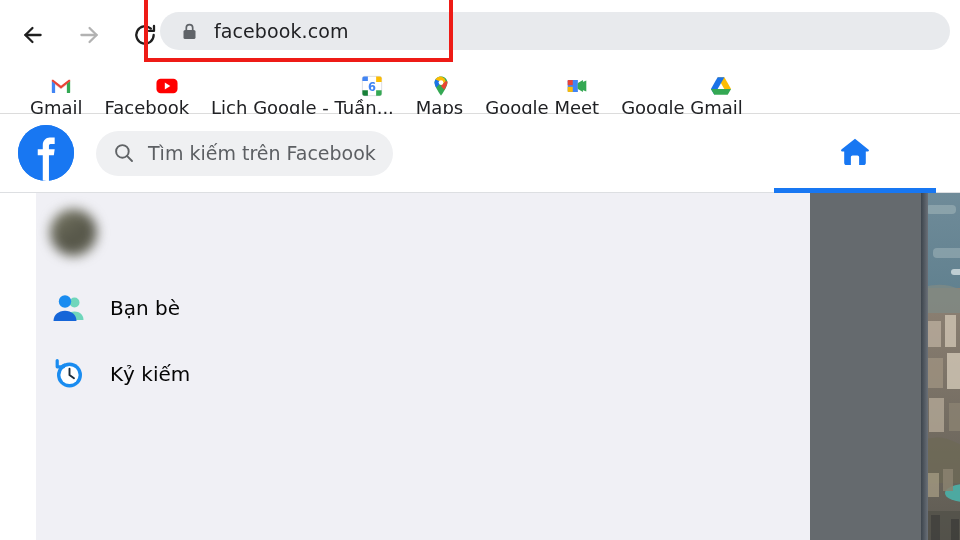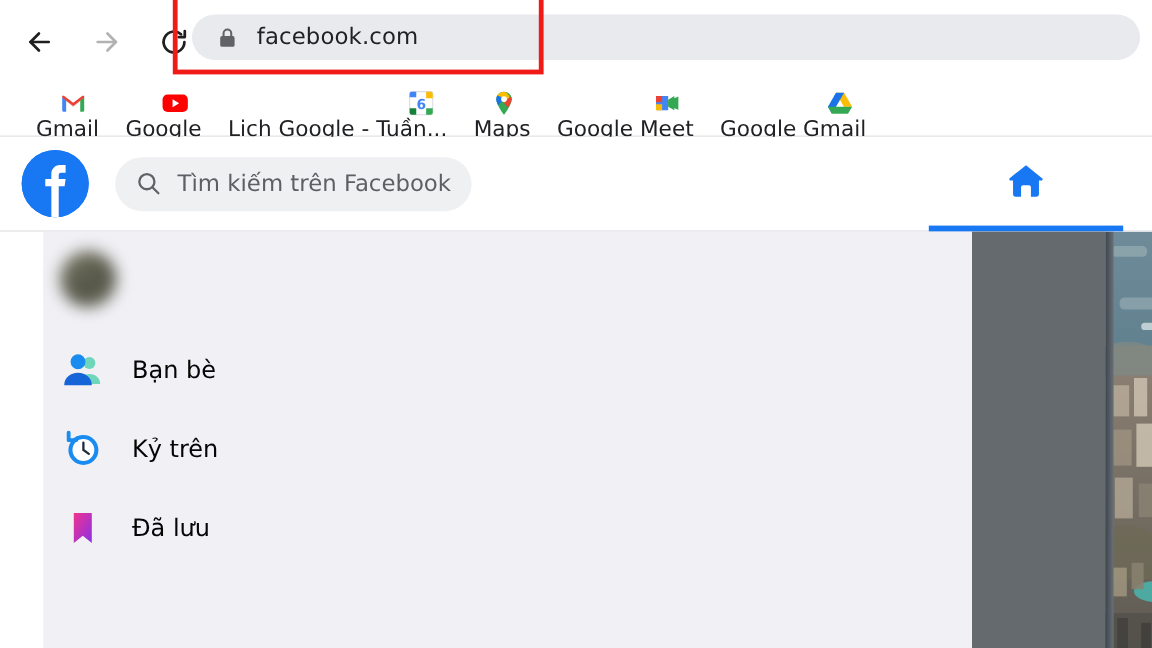--- a/index.html
+++ b/index.html
@@ -213,21 +213,21 @@
         <span class="bm-label">Gmail</span>
       </div>
 
       <div class="bm">
         <span class="bm-ico">
           <svg width="22" height="22" viewBox="0 0 24 18">
             <rect x="0.5" y="1" width="23" height="16" rx="4.6" fill="#ff0000"></rect>
             <path d="M9.6 5.3 15.6 9l-6 3.7z" fill="#ffffff"></path>
           </svg>
         </span>
-        <span class="bm-label">Google</span>
+        <span class="bm-label">Facebook</span>
       </div>
 
       <div class="bm">
         <span class="bm-ico">
           <svg width="22" height="22" viewBox="0 0 24 24">
             <rect x="1.5" y="1.5" width="21" height="21" rx="2" fill="#ffffff" stroke="#dadce0"></rect>
             <path d="M1.5 3.5a2 2 0 0 1 2-2h4v5h-6z" fill="#4285f4"></path>
             <path d="M16.5 1.5h4a2 2 0 0 1 2 2v4h-6z" fill="#fbbc04"></path>
             <path d="M22.5 16.5v4a2 2 0 0 1-2 2h-4v-6z" fill="#34a853"></path>
             <path d="M1.5 16.5h6v6h-4a2 2 0 0 1-2-2z" fill="#188038"></path>
@@ -333,37 +333,23 @@
       <div class="rail-item" style="top:158px">
         <span class="rail-ico">
           <svg width="38" height="38" viewBox="0 0 38 38">
             <circle cx="19.5" cy="20" r="12.5" fill="#1a8cf0"></circle>
             <circle cx="19.5" cy="20" r="9.1" fill="#ffffff"></circle>
             <path d="M19.5 13.8V20l4.5 3.2" stroke="#1b2b3a" stroke-width="1.9" fill="none" stroke-linecap="round"></path>
             <path d="M11.2 12.8a11.5 11.5 0 0 1 3.2-2.6" stroke="#1a8cf0" stroke-width="3.2" fill="none" stroke-linecap="round"></path>
             <path d="M7.2 5.5v6.3h6.3" fill="none" stroke="#1a8cf0" stroke-width="3.2" stroke-linecap="round" stroke-linejoin="round"></path>
           </svg>
         </span>
-        <span class="rail-label">Kỷ trên</span>
-      </div>
-
-      <div class="rail-item" style="top:224px">
-        <span class="rail-ico">
-          <svg width="38" height="38" viewBox="0 0 38 38">
-            <defs>
-              <linearGradient id="bmg" x1="0" y1="0" x2="1" y2="1">
-                <stop offset="0" stop-color="#f0338d"></stop>
-                <stop offset="1" stop-color="#8c30e8"></stop>
-              </linearGradient>
-            </defs>
-            <path d="M11.5 6.5h15v25l-7.5-6-7.5 6z" fill="url(#bmg)"></path>
-          </svg>
-        </span>
-        <span class="rail-label">Đã lưu</span>
-      </div>
+        <span class="rail-label">Kỷ kiếm</span>
+      </div>
+
 
     </div>
 
     <div class="dark-panel"></div>
 
     <div class="photo">
       <div class="photo-inner">
         <svg width="75" height="347" viewBox="0 0 75 347" preserveAspectRatio="none">
           <defs>
             <linearGradient id="sea" x1="0" y1="0" x2="0" y2="1">

